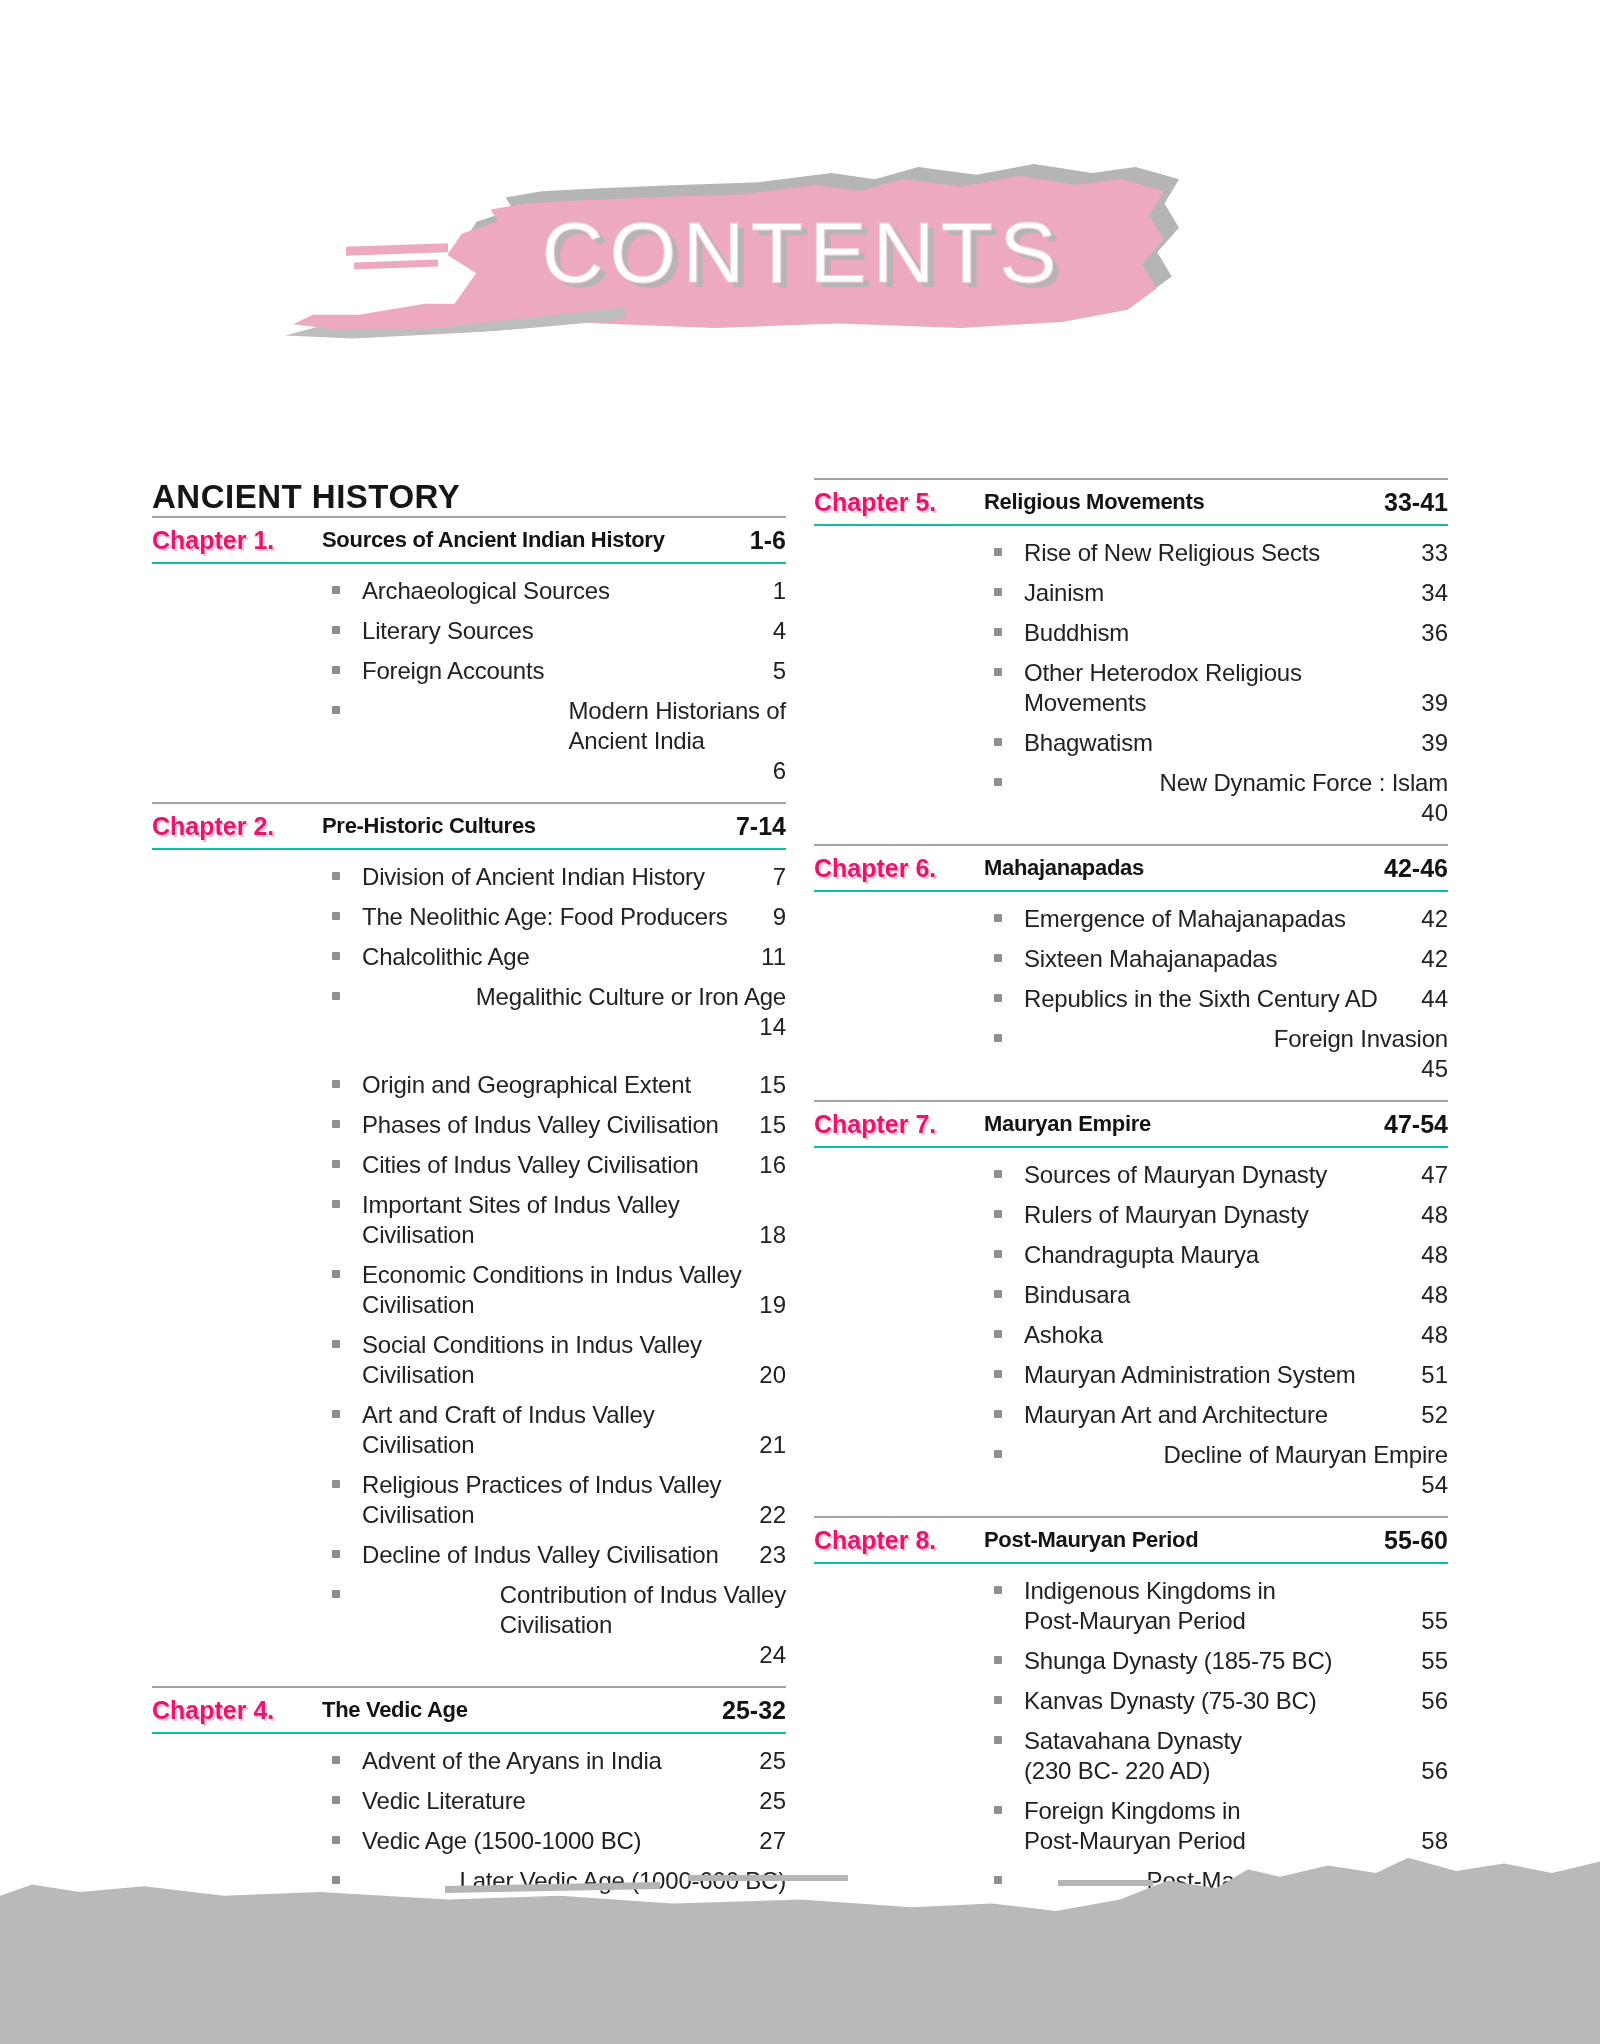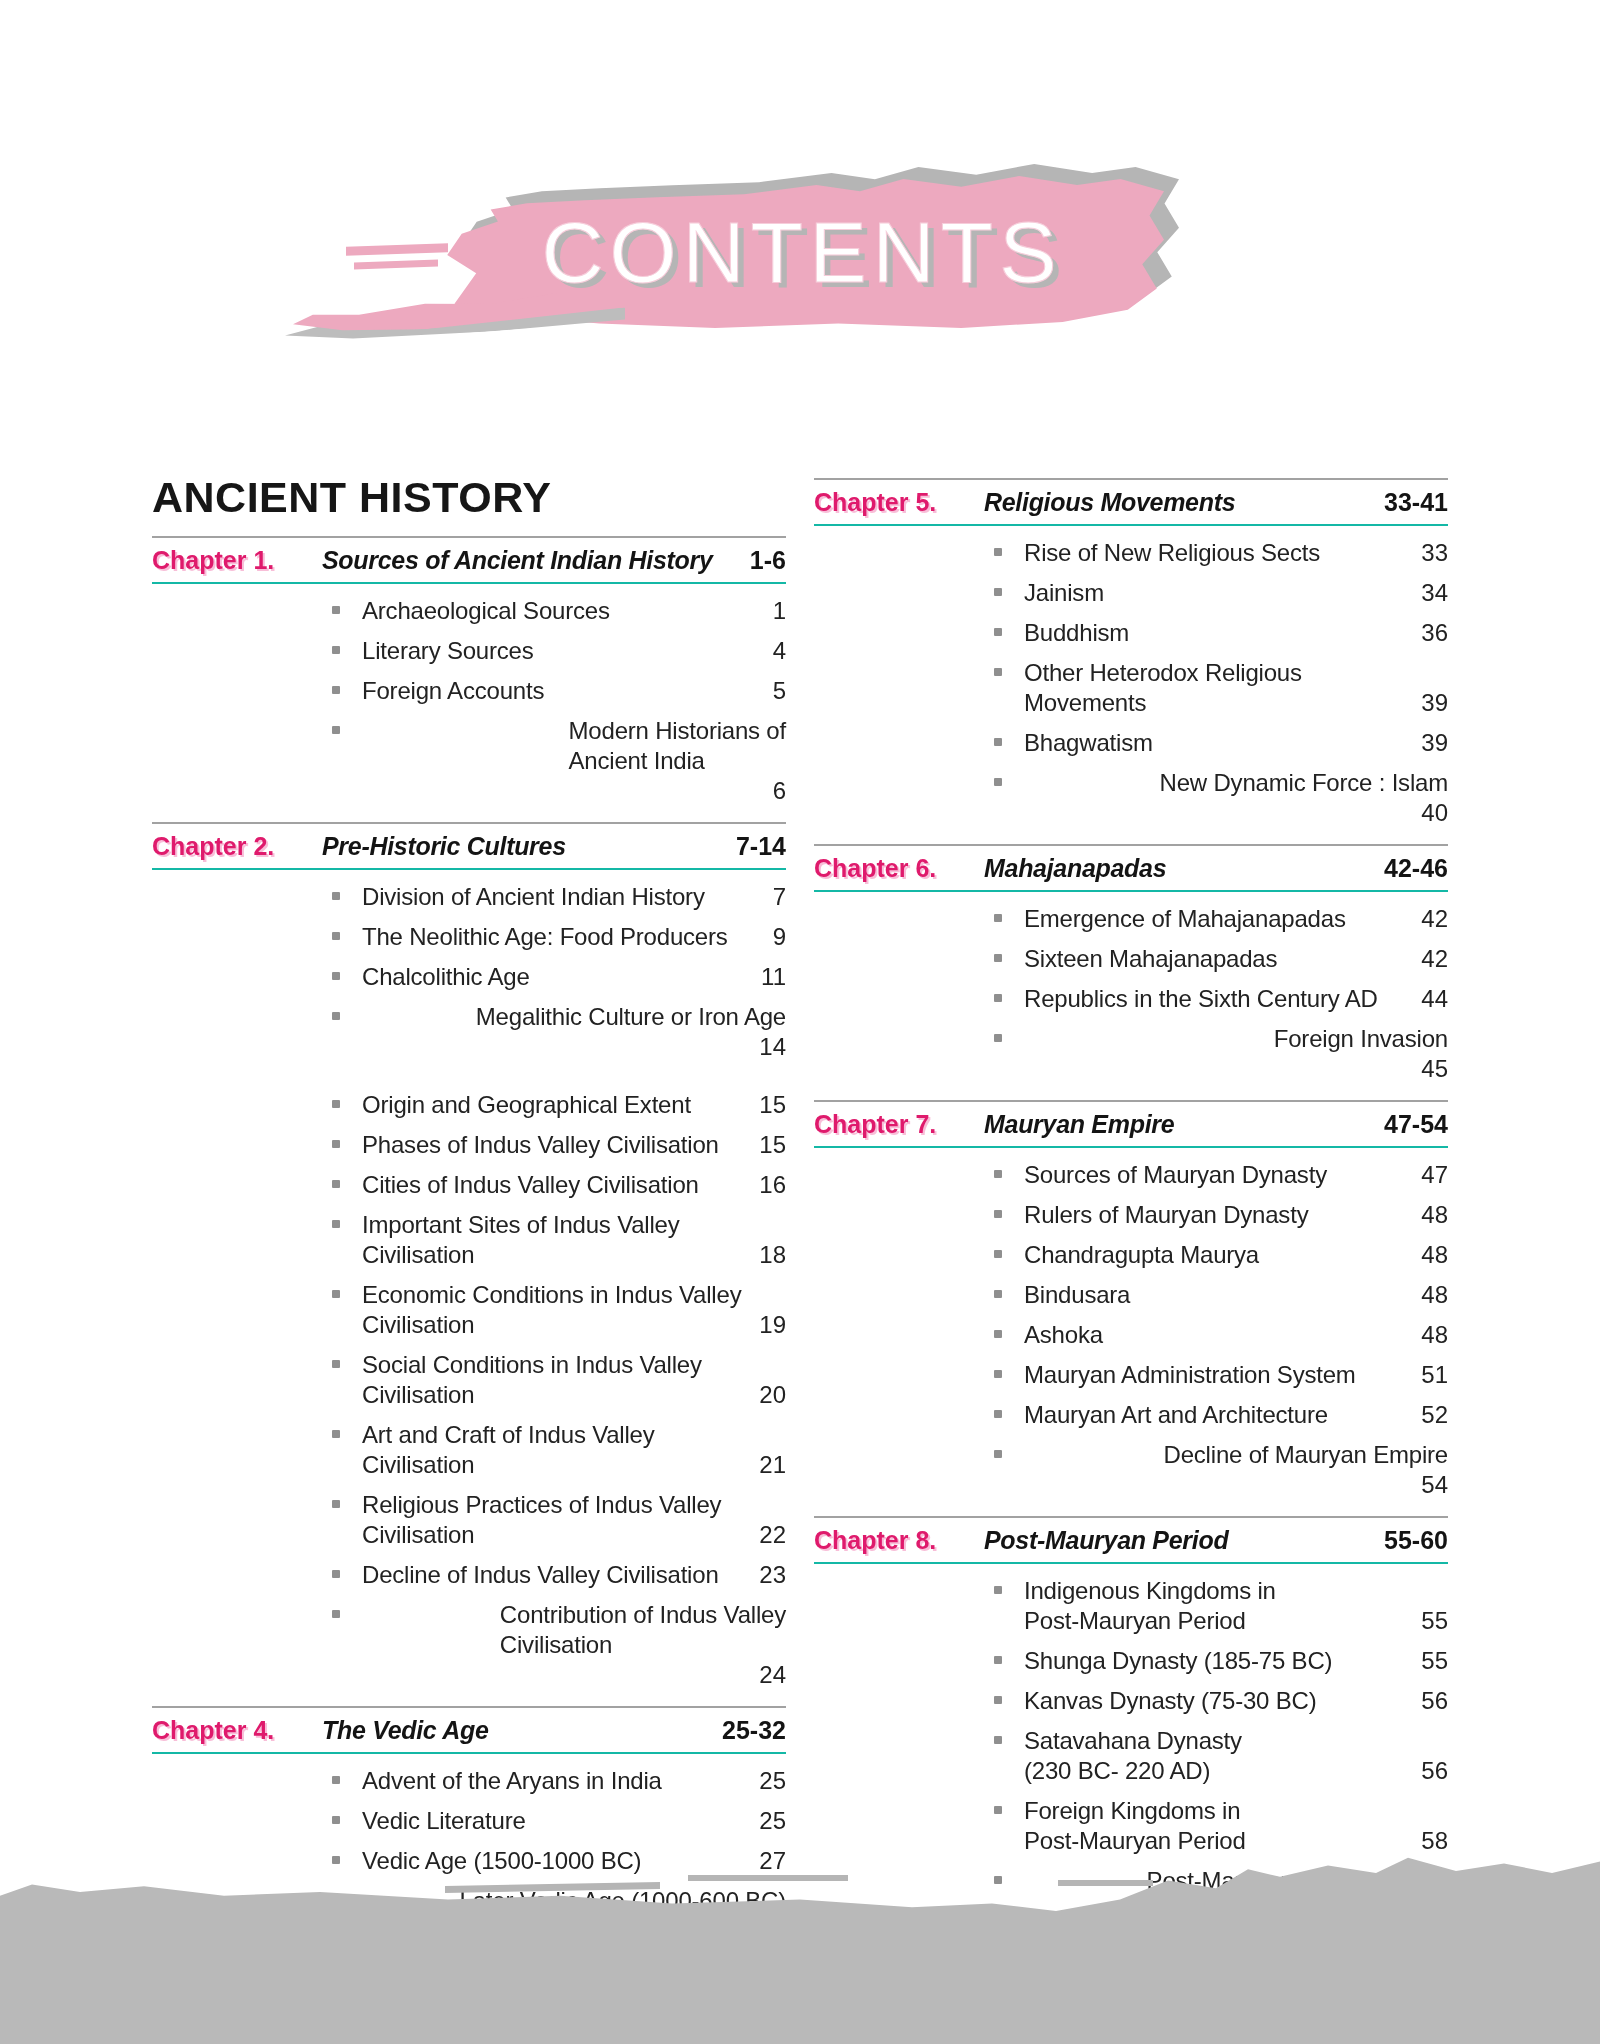--- a/index.html
+++ b/index.html
@@ -43,35 +43,35 @@
     -webkit-text-stroke:1px #f6cdda;
   }
 
   
   .content{
     position:absolute;left:152px;top:478px;width:1296px;
     display:flex;gap:28px;
   }
   .col{width:634px;}
   .section-title{
-    margin:0 0 20px 0;
-    font-size:43px;font-weight:bold;letter-spacing:0.5px;color:#161616;
+    margin:0 0 0 0;
+    font-size:33px;font-weight:bold;letter-spacing:0.5px;color:#161616;
     line-height:38px;
   }
   .chapter{margin-bottom:14px;}
   .chapter-head{
     display:flex;align-items:flex-start;
     border-top:2px solid #a2a2a2;border-bottom:2px solid #14b8a6;
     padding:7px 0;line-height:30px;
   }
   .chapter-label{
     flex:0 0 170px;font-size:25px;font-weight:bold;color:#df1a6c;
     text-shadow:2px 2px 0 rgba(246,168,203,0.75);
   }
-  .chapter-title{flex:1;font-size:25px;font-weight:bold;color:#141414;letter-spacing:-0.3px;font-style:italic;}
+  .chapter-title{flex:1;font-size:22px;font-weight:bold;color:#141414;letter-spacing:-0.3px;}
   .chapter-pages{margin-left:12px;font-size:25px;font-weight:bold;color:#141414;white-space:nowrap;}
   .items{padding:12px 0 2px 0;}
   .item{
     position:relative;display:flex;align-items:flex-end;
     padding-left:210px;margin-bottom:10px;
     font-size:24px;line-height:30px;color:#222222;
   }
   .item:last-child{margin-bottom:0;flex-direction:column;}
   .bullet{
     position:absolute;left:180px;top:10px;width:8px;height:8px;

